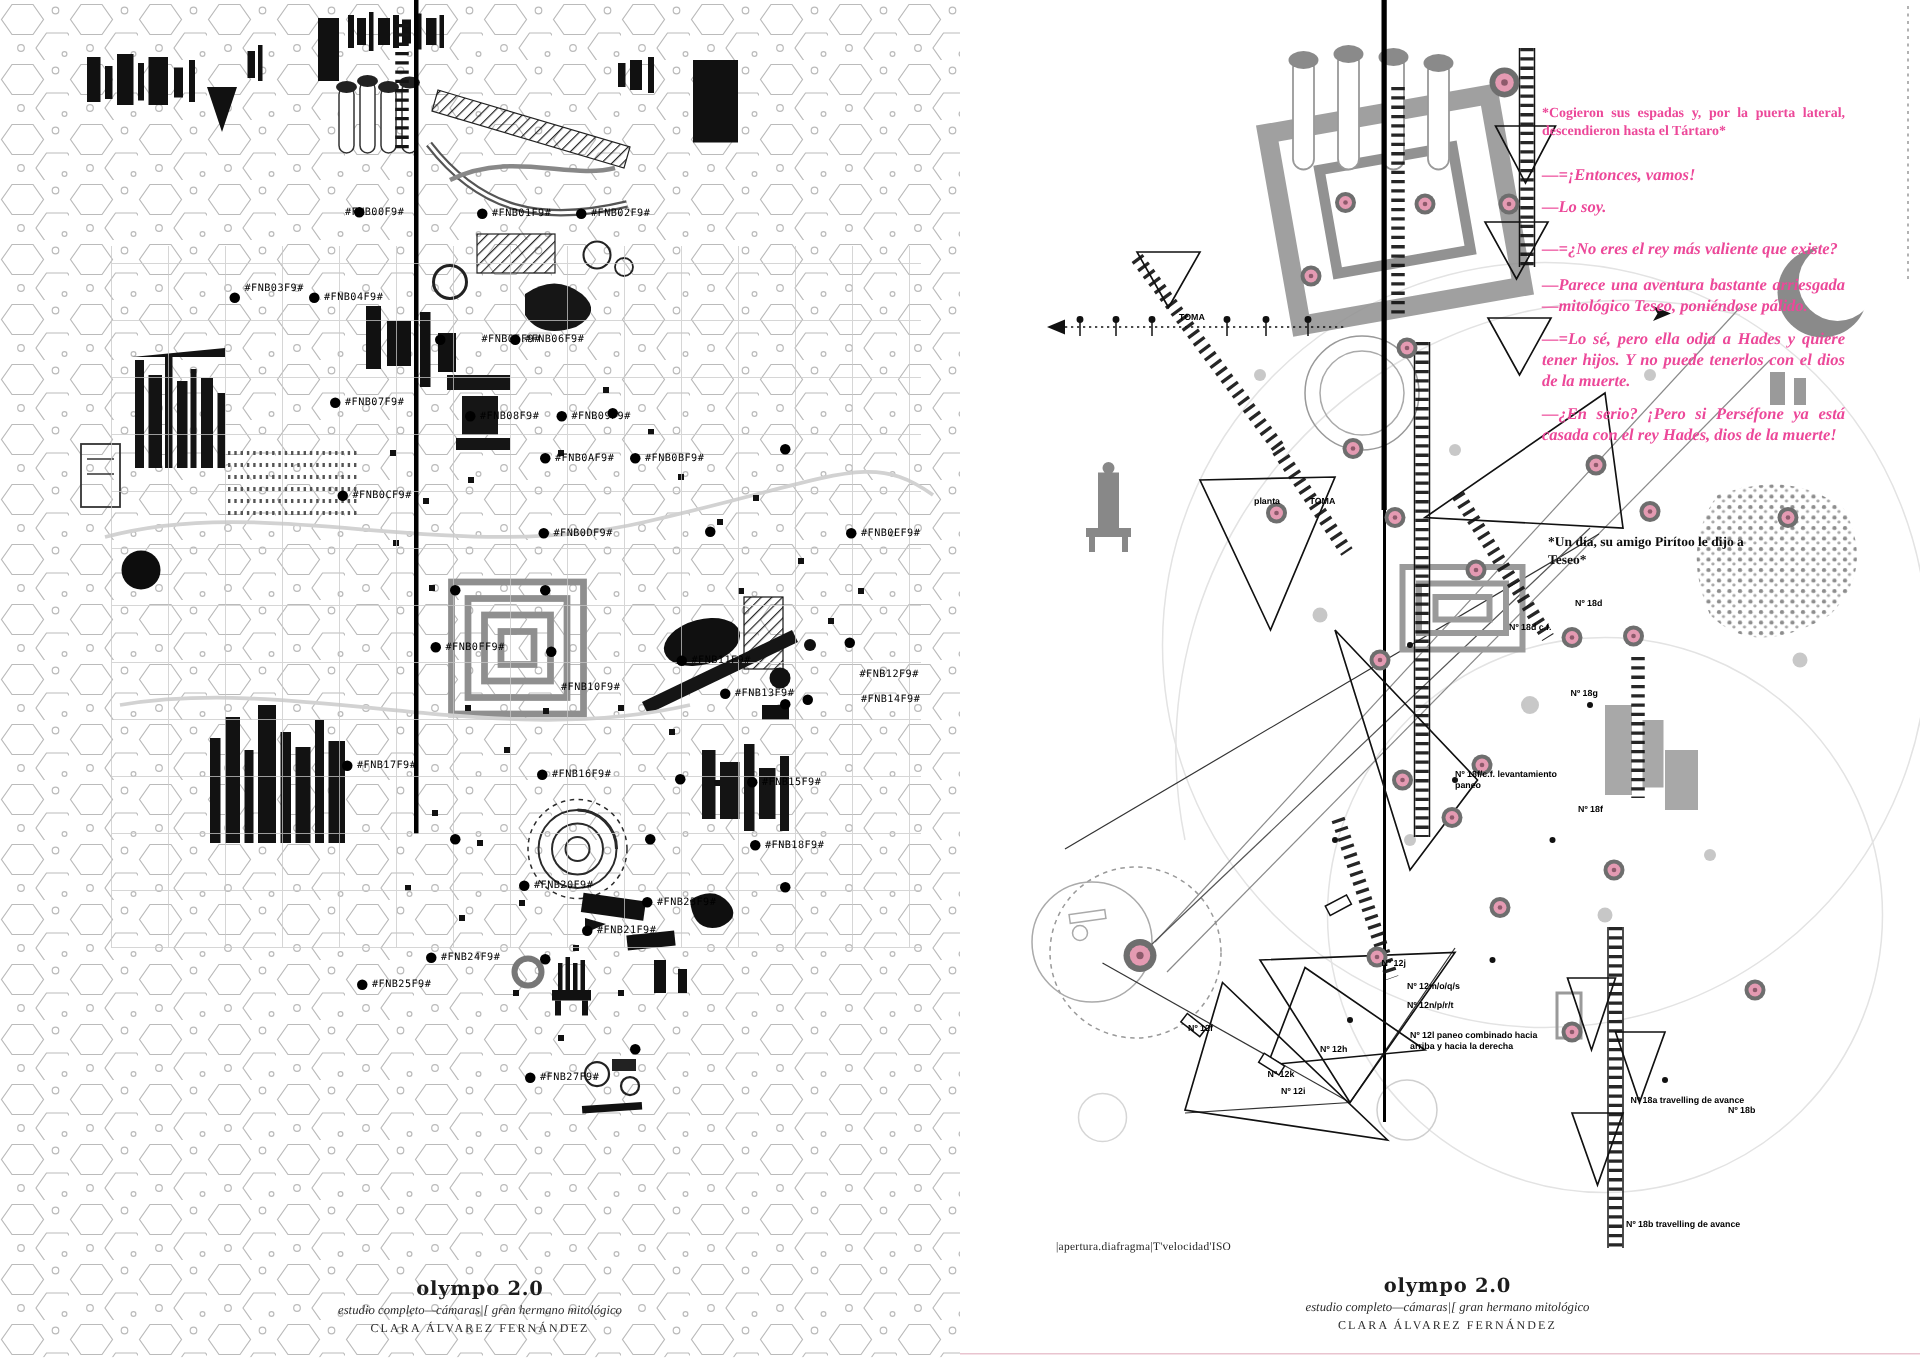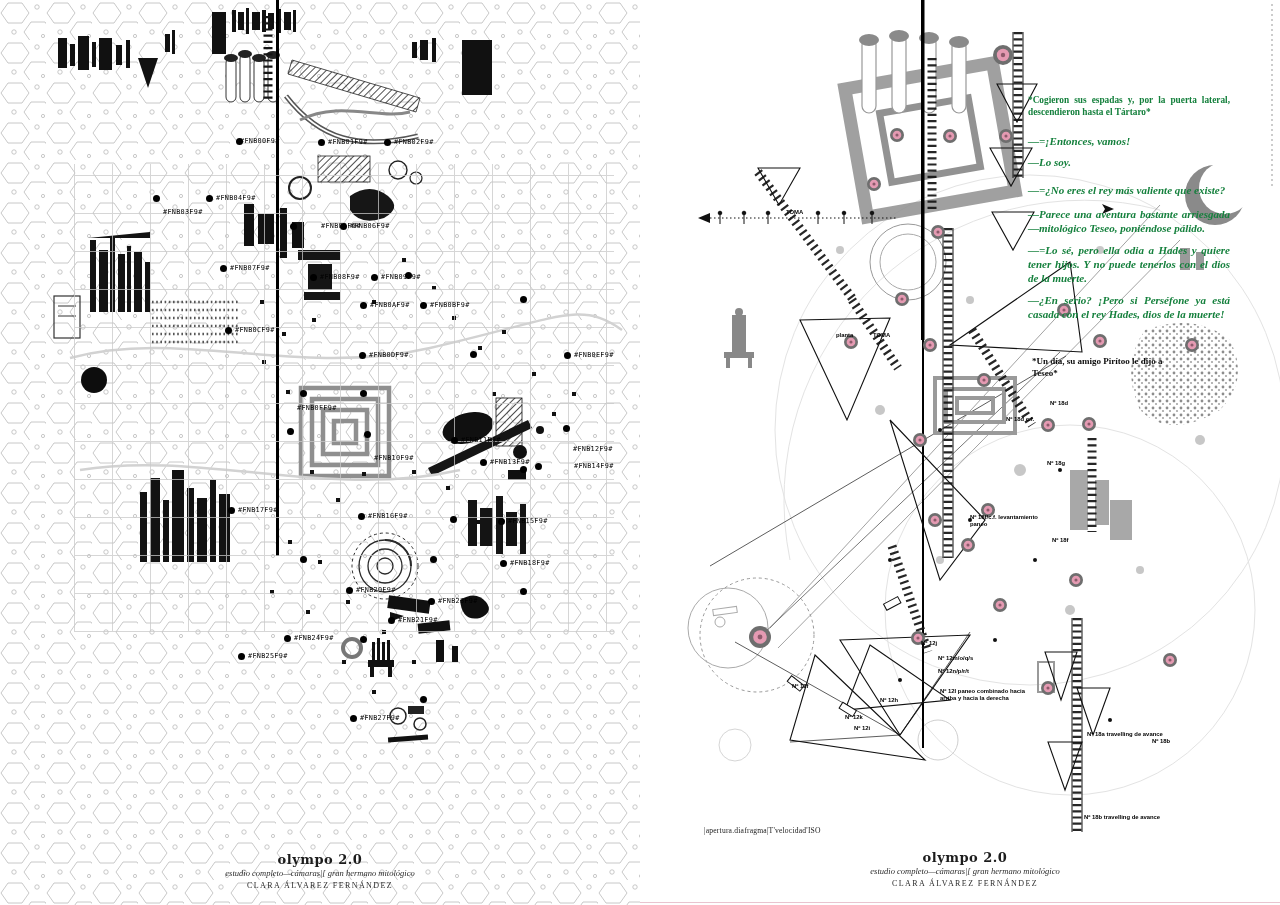--- a/index.html
+++ b/index.html
@@ -21,21 +21,21 @@
   .fnb-label{position:absolute;font-family:"DejaVu Sans Mono",monospace;font-size:6.8px;
     letter-spacing:.3px;color:#000;white-space:nowrap;}
   .fnb-dot{position:absolute;width:7px;height:7px;border-radius:50%;background:#000;}
 
   
   .shot-label{position:absolute;font-family:"Liberation Sans",sans-serif;font-weight:bold;
     font-size:5.9px;color:#000;line-height:1.15;white-space:nowrap;}
   .shot-label.wrap{white-space:normal;}
 
   
-  #text-column{position:absolute;left:388px;top:70px;width:202px;color:#15803d;margin-top:24px;}
+  #text-column{position:absolute;left:388px;top:70px;width:202px;color:#ec4899;}
   #quote-top{font-family:"Liberation Serif",serif;font-weight:bold;font-size:9.3px;
     line-height:1.3;text-align:justify;margin:0 0 16px 0;}
   #dialogue p{font-family:"Liberation Serif",serif;font-style:italic;font-size:11px;
     line-height:1.3;text-align:justify;margin:0 0 7px 0;font-weight:bold;}
   #dialogue p:nth-of-type(3){margin-top:13px;}
   #dialogue p:nth-of-type(4){margin-top:10px;}
   #dialogue p:nth-of-type(6){margin-top:3px;}
   #fragments{position:absolute;left:390px;top:252px;width:206px;}
   #fragments p{font-family:"Liberation Serif",serif;font-style:italic;font-size:8.3px;
     line-height:1.35;margin:0 0 6px 0;color:#1b1b1b;}
@@ -272,27 +272,27 @@
           <rect x="412" y="660" width="4" height="4"></rect>
           <rect x="372" y="690" width="4" height="4"></rect>
         </g>
 
       <rect x="276" y="0" width="3" height="556" fill="#000"></rect>
     </svg>
 
     <div id="left-grid"></div>
     <div id="left-labels">
         <span class="fnb-dot" style="left: 236px; top: 138px;"></span>
-        <span class="fnb-label" style="left: 240px; top: 137px;">#FNB00F9#</span>
+        <span class="fnb-label" style="left: 230px; top: 137px;">#FNB00F9#</span>
         <span class="fnb-dot" style="left: 318px; top: 139px;"></span>
         <span class="fnb-label" style="left: 328px; top: 138px;">#FNB01F9#</span>
         <span class="fnb-dot" style="left: 384px; top: 139px;"></span>
         <span class="fnb-label" style="left: 394px; top: 138px;">#FNB02F9#</span>
         <span class="fnb-dot" style="left: 153px; top: 195px;"></span>
-        <span class="fnb-label" style="left: 163px; top: 208px;">#FNB03F9#</span>
+        <span class="fnb-label" style="left: 163px; top: 188px;">#FNB03F9#</span>
         <span class="fnb-dot" style="left: 206px; top: 195px;"></span>
         <span class="fnb-label" style="left: 216px; top: 194px;">#FNB04F9#</span>
         <span class="fnb-dot" style="left: 290px; top: 223px;"></span>
         <span class="fnb-label" style="left: 300px; top: 222px; margin-left: 21px;">#FNB05F9#</span>
         <span class="fnb-dot" style="left: 340px; top: 223px;"></span>
         <span class="fnb-label" style="left: 350px; top: 222px;">#FNB06F9#</span>
         <span class="fnb-dot" style="left: 220px; top: 265px;"></span>
         <span class="fnb-label" style="left: 230px; top: 264px;">#FNB07F9#</span>
         <span class="fnb-dot" style="left: 310px; top: 274px;"></span>
         <span class="fnb-label" style="left: 320px; top: 273px;">#FNB08F9#</span>
@@ -302,21 +302,21 @@
         <span class="fnb-label" style="left: 370px; top: 301px;">#FNB0AF9#</span>
         <span class="fnb-dot" style="left: 420px; top: 302px;"></span>
         <span class="fnb-label" style="left: 430px; top: 301px;">#FNB0BF9#</span>
         <span class="fnb-dot" style="left: 225px; top: 327px;"></span>
         <span class="fnb-label" style="left: 235px; top: 326px;">#FNB0CF9#</span>
         <span class="fnb-dot" style="left: 359px; top: 352px;"></span>
         <span class="fnb-label" style="left: 369px; top: 351px;">#FNB0DF9#</span>
         <span class="fnb-dot" style="left: 564px; top: 352px;"></span>
         <span class="fnb-label" style="left: 574px; top: 351px;">#FNB0EF9#</span>
         <span class="fnb-dot" style="left: 287px; top: 428px;"></span>
-        <span class="fnb-label" style="left: 297px; top: 404px; text-align: center;">#FNB0FF9#</span>
+        <span class="fnb-label" style="left: 297px; top: 427px; text-align: center;">#FNB0FF9#</span>
         <span class="fnb-dot" style="left: 364px; top: 431px;"></span>
         <span class="fnb-label" style="left: 374px; top: 454px;">#FNB10F9#</span>
         <span class="fnb-dot" style="left: 451px; top: 437px;"></span>
         <span class="fnb-label" style="left: 461px; top: 436px;">#FNB11F9#</span>
         <span class="fnb-dot" style="left: 563px; top: 425px;"></span>
         <span class="fnb-label" style="left: 573px; top: 445px;">#FNB12F9#</span>
         <span class="fnb-dot" style="left: 480px; top: 459px;"></span>
         <span class="fnb-label" style="left: 490px; top: 458px;">#FNB13F9#</span>
         <span class="fnb-dot" style="left: 535px; top: 463px;"></span>
         <span class="fnb-label" style="left: 574px; top: 462px;">#FNB14F9#</span>

